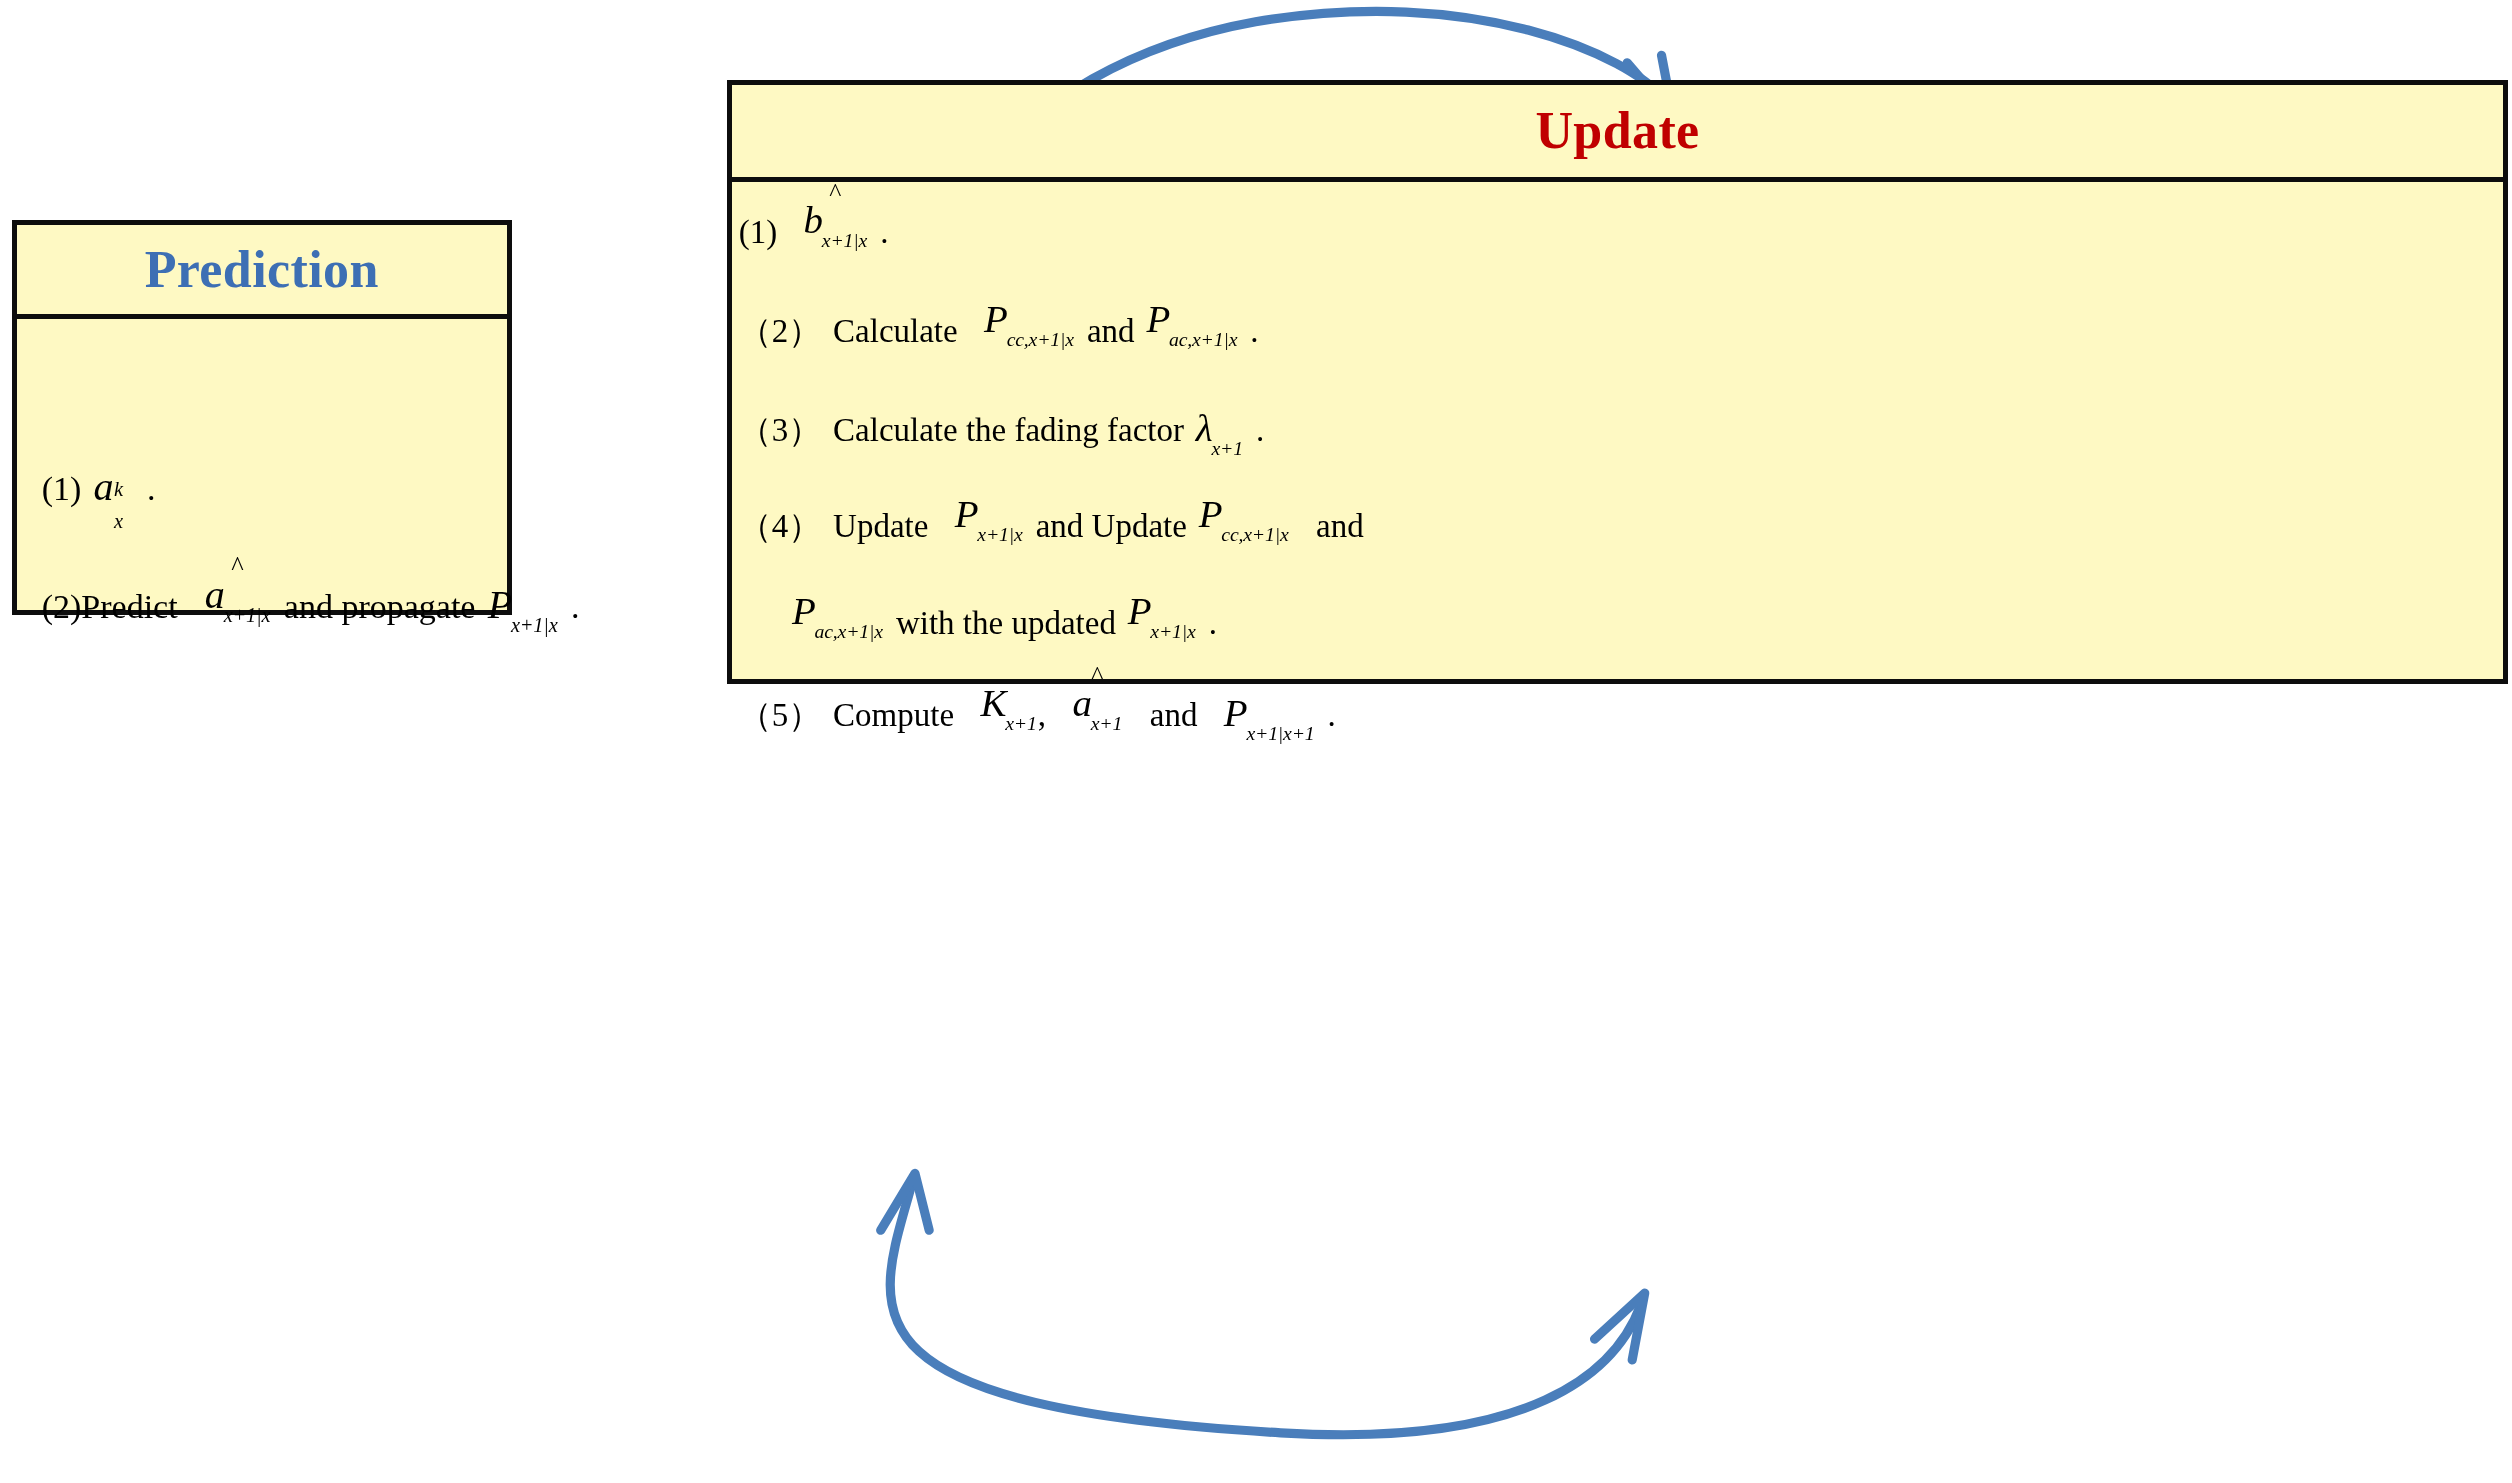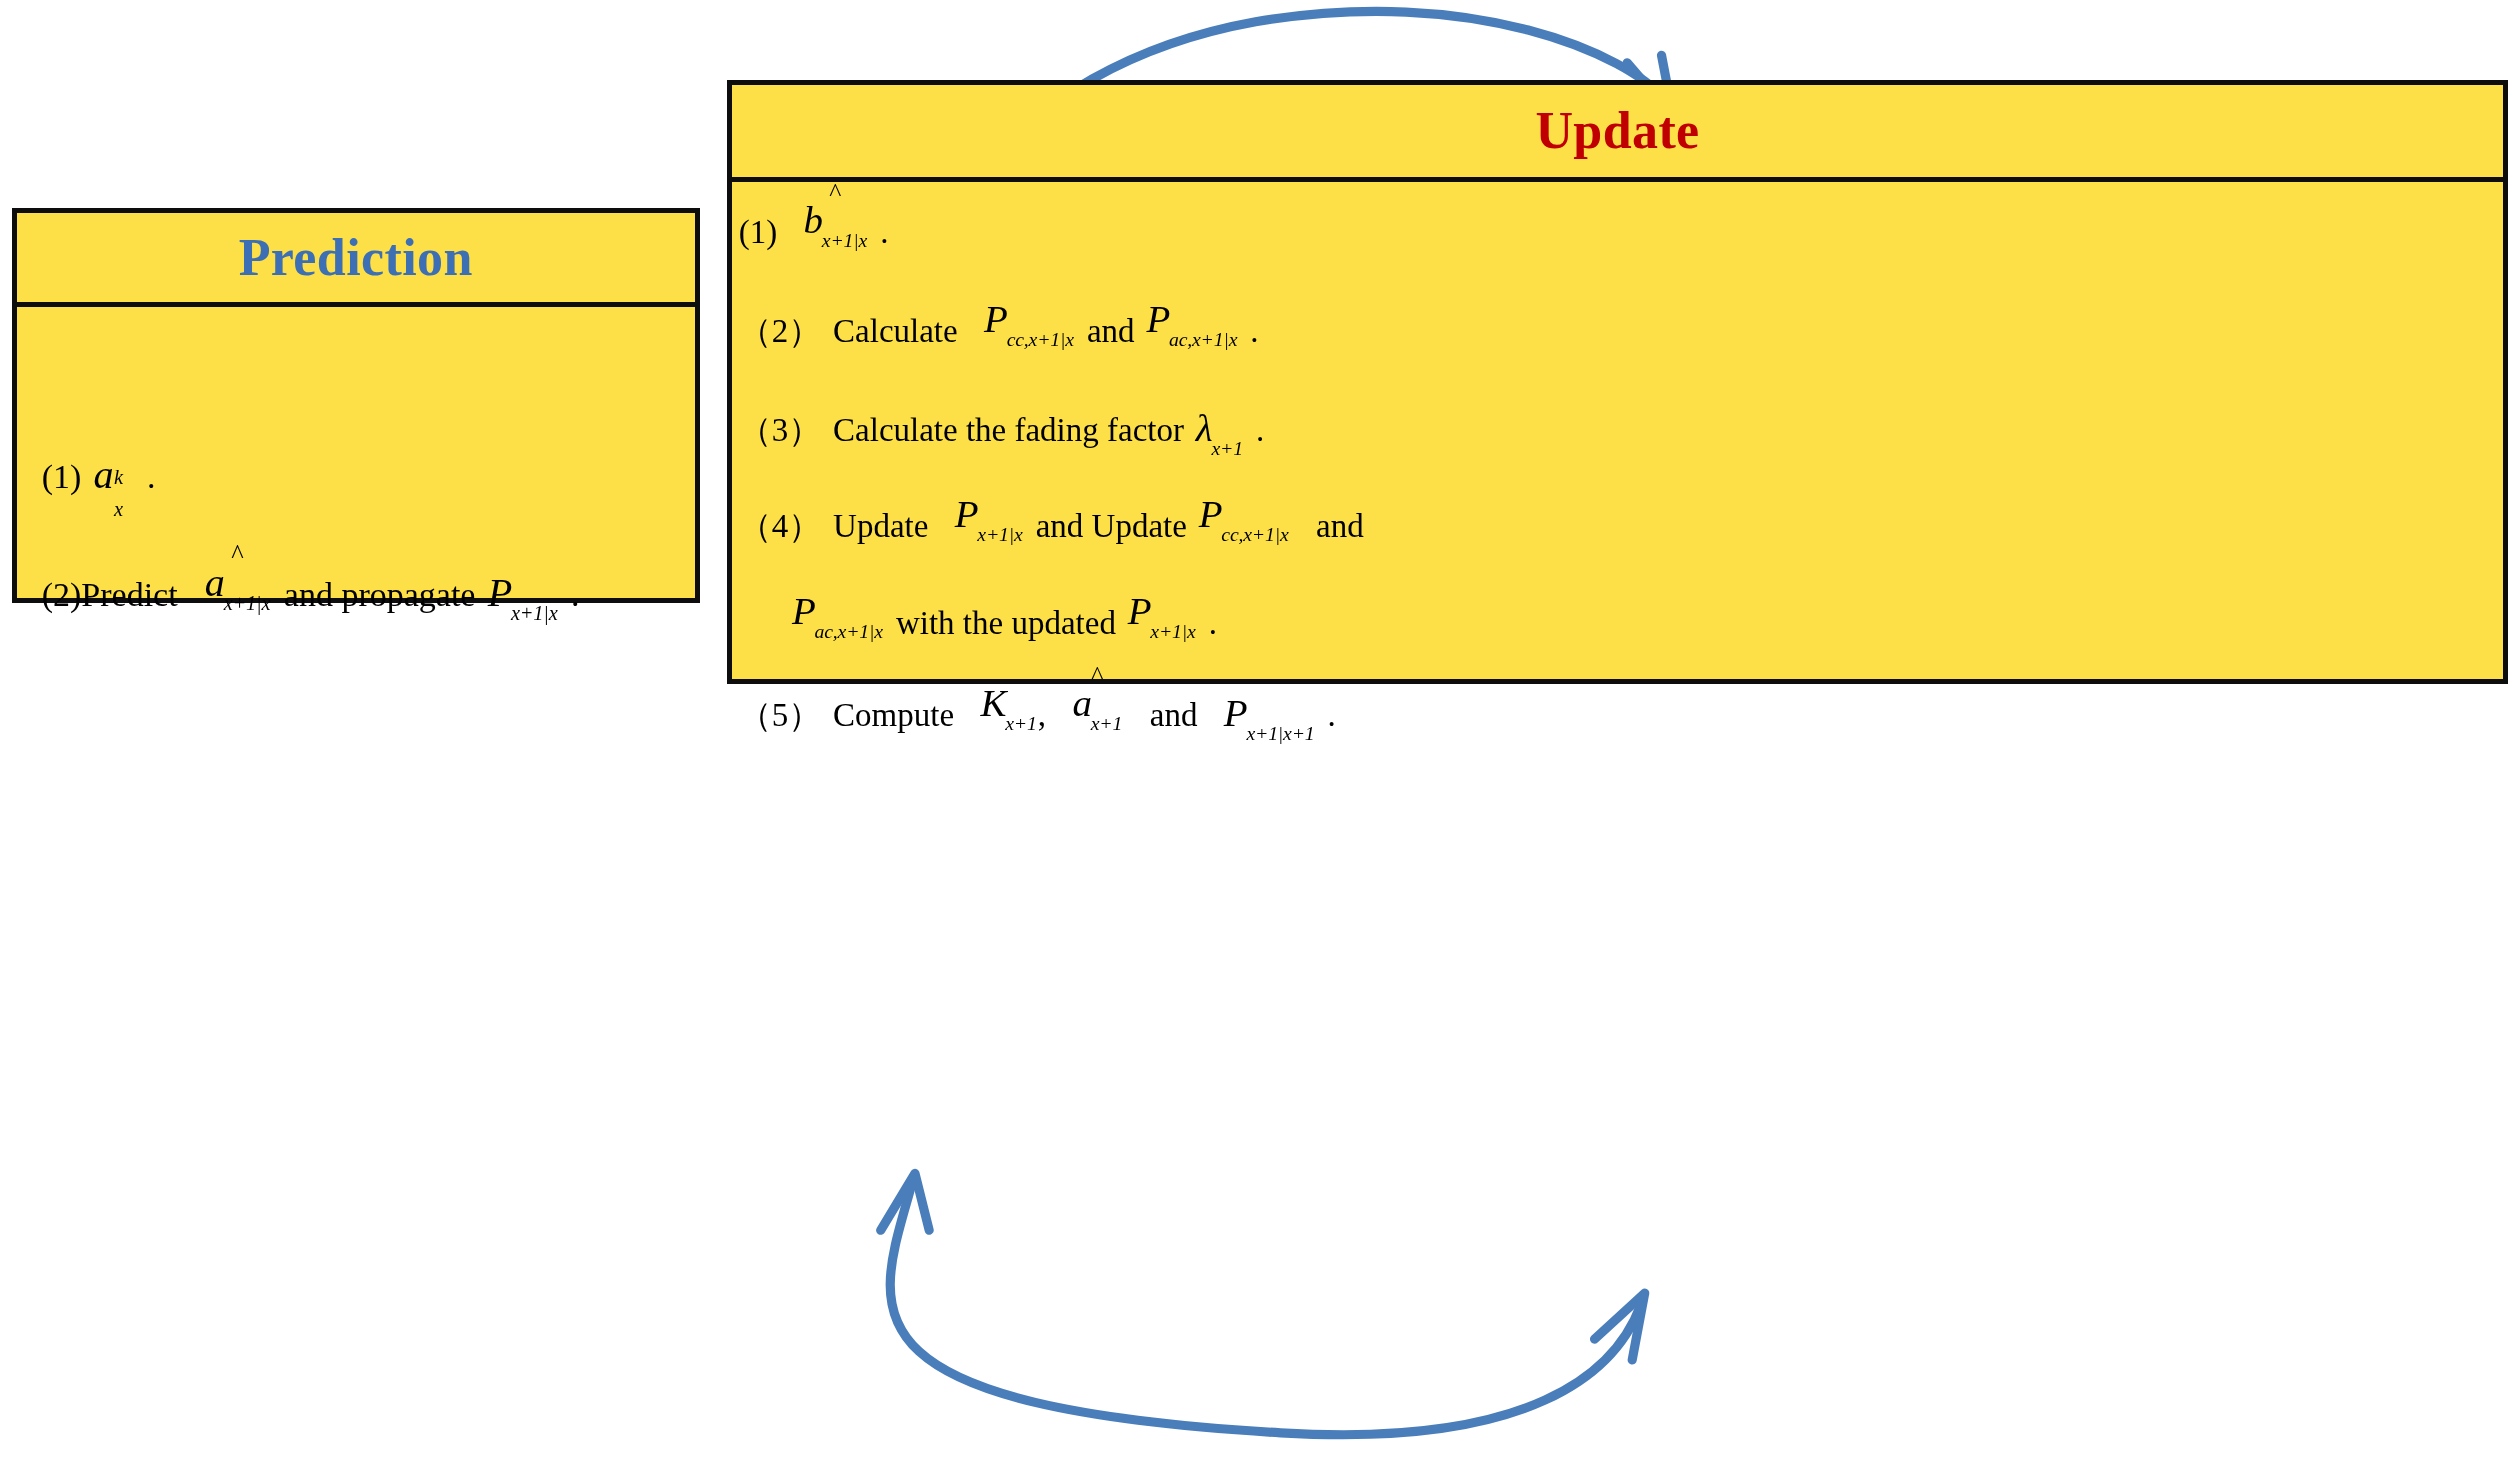--- a/index.html
+++ b/index.html
@@ -22,28 +22,28 @@
     position: absolute;
     left: 0; top: 0;
     width: 2512px;
     height: 1483px;
     pointer-events: none;
   }
 
   
   .flow-box {
     position: absolute;
-    background: #fde047;
+    background: #fef9c3;
     border: 5.9px solid #0d0d0d;
     box-sizing: border-box;
   }
   .box-prediction {
     left: 11.7px;
-    top: 208px;
-    width: 688px;
+    top: 220px;
+    width: 500px;
     height: 395px;
   }
   .box-update {
     left: 727px;
     top: 80px;
     width: 1781px;
     height: 604px;
   }
   .box-header {
     box-sizing: border-box;

